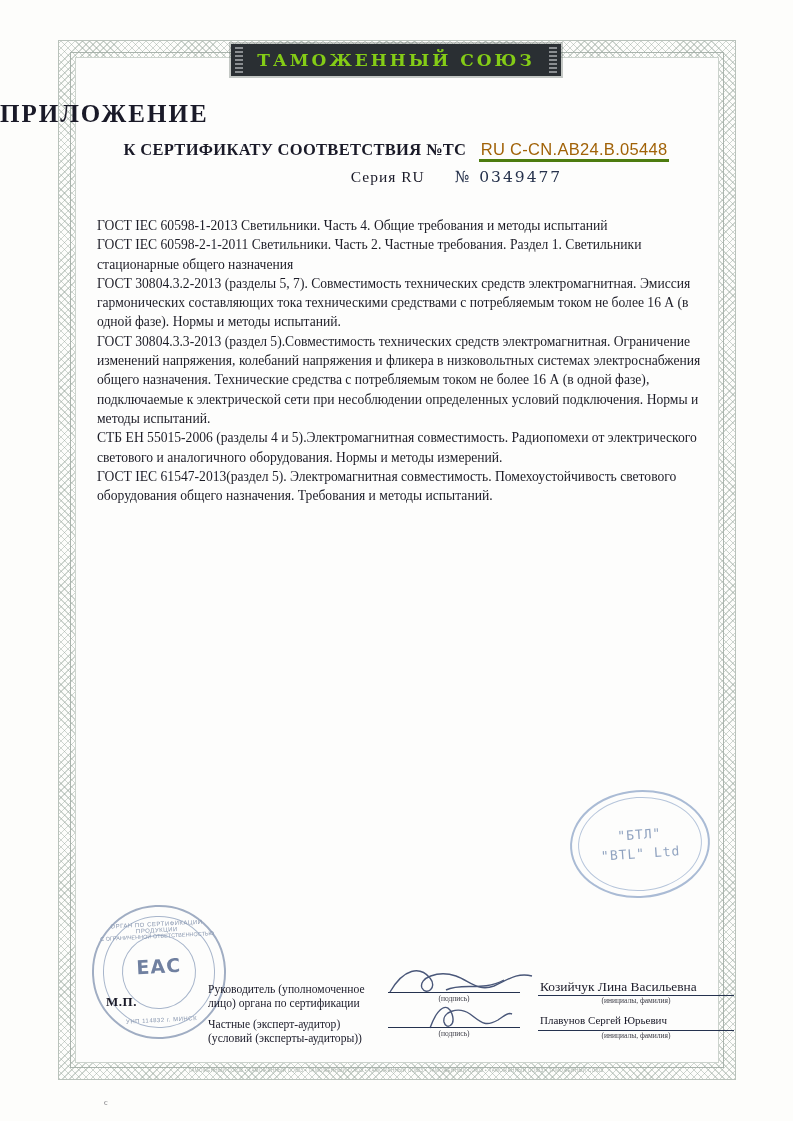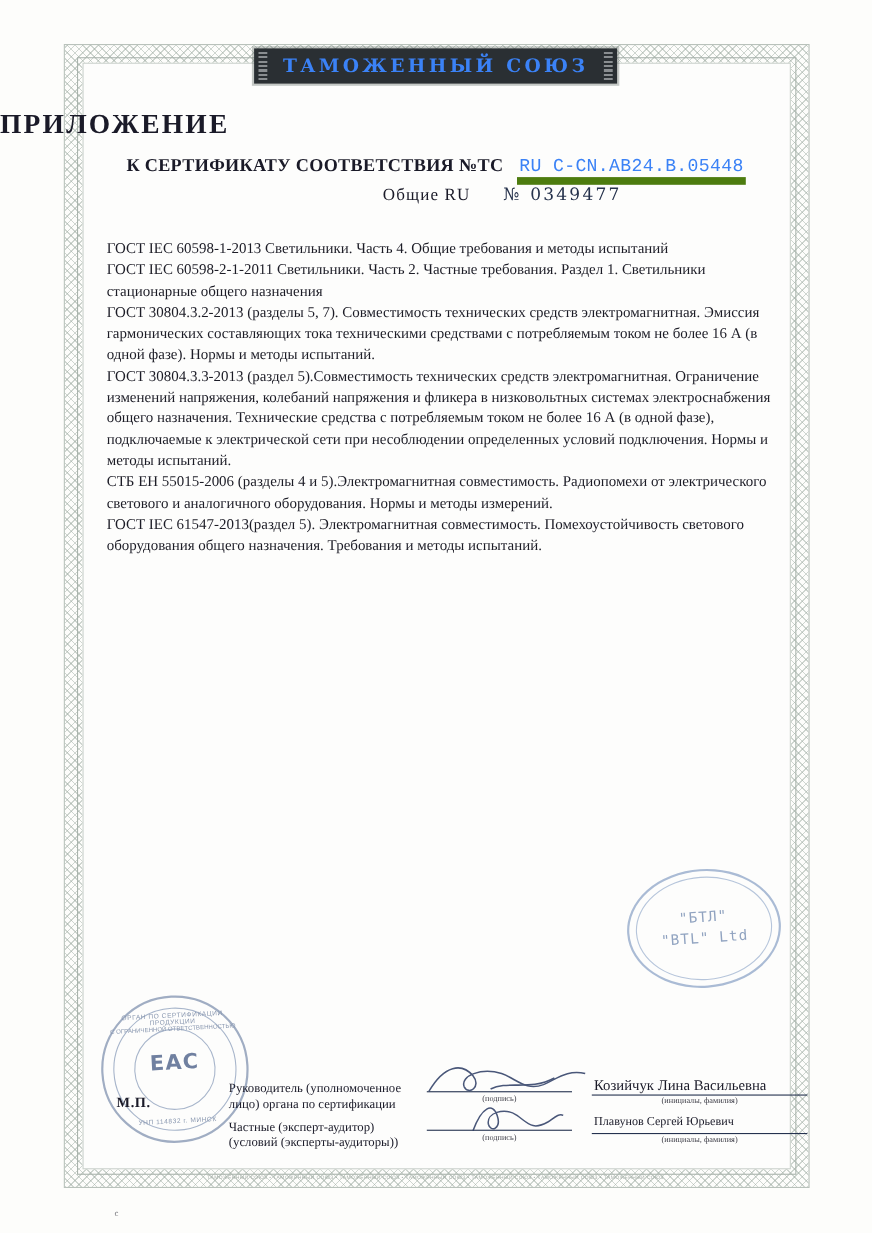--- a/index.html
+++ b/index.html
@@ -50,21 +50,21 @@
   
   .banner {
     position: absolute;
     left: 231px; top: 44px;
     width: 330px; height: 32px;
     background: #2a2f33;
     display: flex;
     align-items: center;
     justify-content: center;
     letter-spacing: 3px;
-    color: #3b82f6;
+    color: #84cc16;
     font-size: 17px;
     font-weight: bold;
     font-family: "DejaVu Serif", serif;
     box-shadow: 0 0 0 2px rgba(90,100,95,0.35);
   }
   .banner::before, .banner::after {
     content: "";
     position: absolute;
     top: 3px;
     width: 8px; height: 26px;
@@ -88,25 +88,25 @@
   .subtitle-row {
     position: absolute;
     left: 0; top: 140px;
     width: 793px;
     text-align: center;
     font-size: 16.5px;
     letter-spacing: .3px;
   }
   .subtitle-row .lbl { font-weight: 600; }
   .subtitle-row .num {
-    font-family: Liberation Mono, monospace;
+    font-family: Liberation Sans, sans-serif;
     margin-left: 8px;
-    border-bottom: 7px solid #4d7c0f;
+    border-bottom: 3px solid #4d7c0f;
     padding: 0 2px 1px 2px;
-    color: #3b82f6;
+    color: #a16207;
   }
   .series-row {
     position: absolute;
     left: 0; top: 168px;
     width: 793px;
     text-align: center;
     font-size: 15.5px;
     padding-left: 120px;
     box-sizing: border-box;
   }
@@ -343,21 +343,21 @@
 
   <div class="title">ПРИЛОЖЕНИЕ</div>
 
   <div class="subtitle-row">
     <span class="lbl">К СЕРТИФИКАТУ СООТВЕТСТВИЯ</span>
     <span class="lbl">№ТС</span>
     <span class="num">RU C-CN.AB24.B.05448</span>
   </div>
 
   <div class="series-row">
-    <span class="sval">Общие RU</span>
+    <span class="sval">Серия RU</span>
     <span class="snum">№</span>
     <span class="snum" style="margin-left:4px">0349477</span>
   </div>
 
   <div class="body-text">
     <p>ГОСТ IEC 60598-1-2013 Светильники. Часть 4. Общие требования и методы испытаний</p>
     <p>ГОСТ IEC 60598-2-1-2011 Светильники. Часть 2. Частные требования. Раздел 1. Светильники стационарные общего назначения</p>
     <p>ГОСТ 30804.3.2-2013 (разделы 5, 7). Совместимость технических средств электромагнитная. Эмиссия гармонических составляющих тока техническими средствами с потребляемым током не более 16 А (в одной фазе). Нормы и методы испытаний.</p>
     <p>ГОСТ 30804.3.3-2013 (раздел 5).Совместимость технических средств электромагнитная. Ограничение изменений напряжения, колебаний напряжения и фликера в низковольтных системах электроснабжения общего назначения. Технические средства с потребляемым током не более 16 А (в одной фазе), подключаемые к электрической сети при несоблюдении определенных условий подключения. Нормы и методы испытаний.</p>
     <p>СТБ ЕН 55015-2006 (разделы 4 и 5).Электромагнитная совместимость. Радиопомехи от электрического светового и аналогичного оборудования. Нормы и методы измерений.</p>

